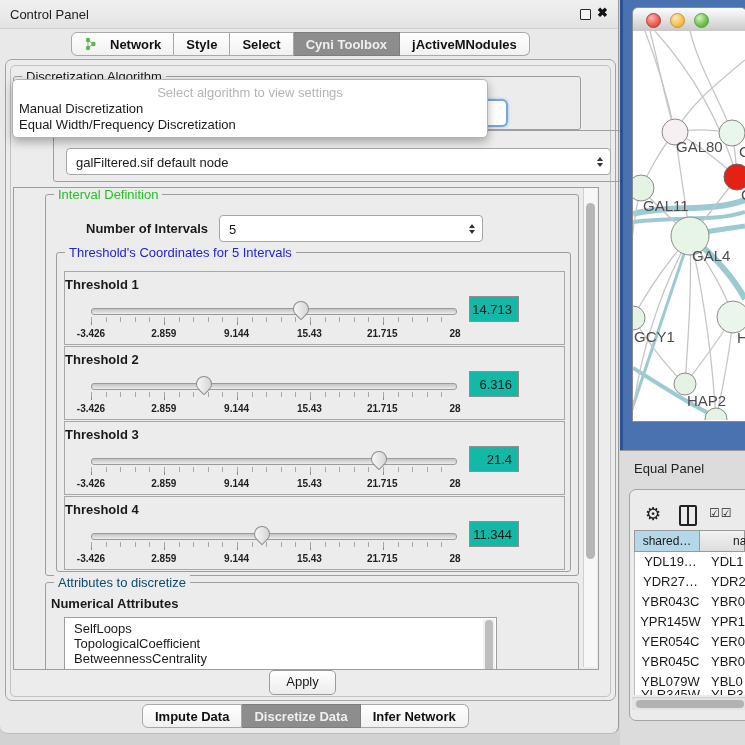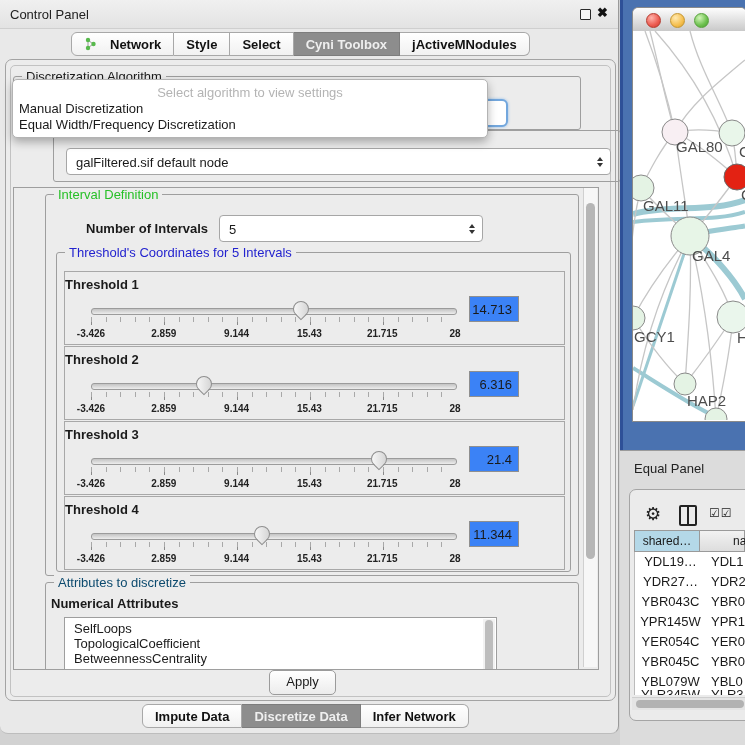--- a/index.html
+++ b/index.html
@@ -76,21 +76,21 @@
          border:1px solid #9b9b9b;border-radius:3px;}
   .ticks-major{position:absolute;left:0;top:17px;width:100.4%;height:8px;
         background-image:repeating-linear-gradient(to right,#8a8a8a 0,#8a8a8a 1px,transparent 1px,transparent 20%);}
   .ticks-minor{position:absolute;left:0;top:17px;width:100.4%;height:5px;
         background-image:repeating-linear-gradient(to right,#a8a8a8 0,#a8a8a8 1px,transparent 1px,transparent 4%);}
   .thumb{position:absolute;top:1px;width:14px;height:14px;margin-left:-8px;
          background:linear-gradient(135deg,#fdfdfd,#cfcfcf);border:1px solid #8e8e8e;
          border-radius:50% 50% 50% 0;transform:rotate(-45deg);}
   .tick-labels{position:absolute;left:0;top:28px;width:100%;height:12px;}
   .tick-labels span{position:absolute;transform:translateX(-50%);font-size:10px;font-weight:bold;color:#222;white-space:nowrap;}
-  .val-box{position:absolute;left:404px;top:24px;width:50px;height:26px;background:#3b82f6;border:1px solid #8f8f8f;
+  .val-box{position:absolute;left:404px;top:24px;width:50px;height:26px;background:#14b8a6;border:1px solid #8f8f8f;
            font-size:13px;text-align:right;line-height:26px;padding-right:6px;box-sizing:border-box;}
 
   #attr-group{left:31px;top:394px;width:532px;height:120px;}
   #attr-label{color:#0c4a6e;}
   #attr-sublabel{left:5px;top:13px;font-size:13px;font-weight:bold;}
   #attr-list{left:18px;top:34px;width:431px;height:84px;background:#fff;border:1px solid #9e9e9e;overflow:hidden;}
   .attr-item{position:absolute;left:9px;font-size:13px;white-space:nowrap;}
   #attr-vscroll{position:absolute;right:1px;top:1px;width:12px;height:82px;background:#f2f2f2;}
   #attr-vscroll .thumbv{position:absolute;left:2px;top:1px;width:8px;height:78px;background:#bdbdbd;border-radius:4px;}
 

